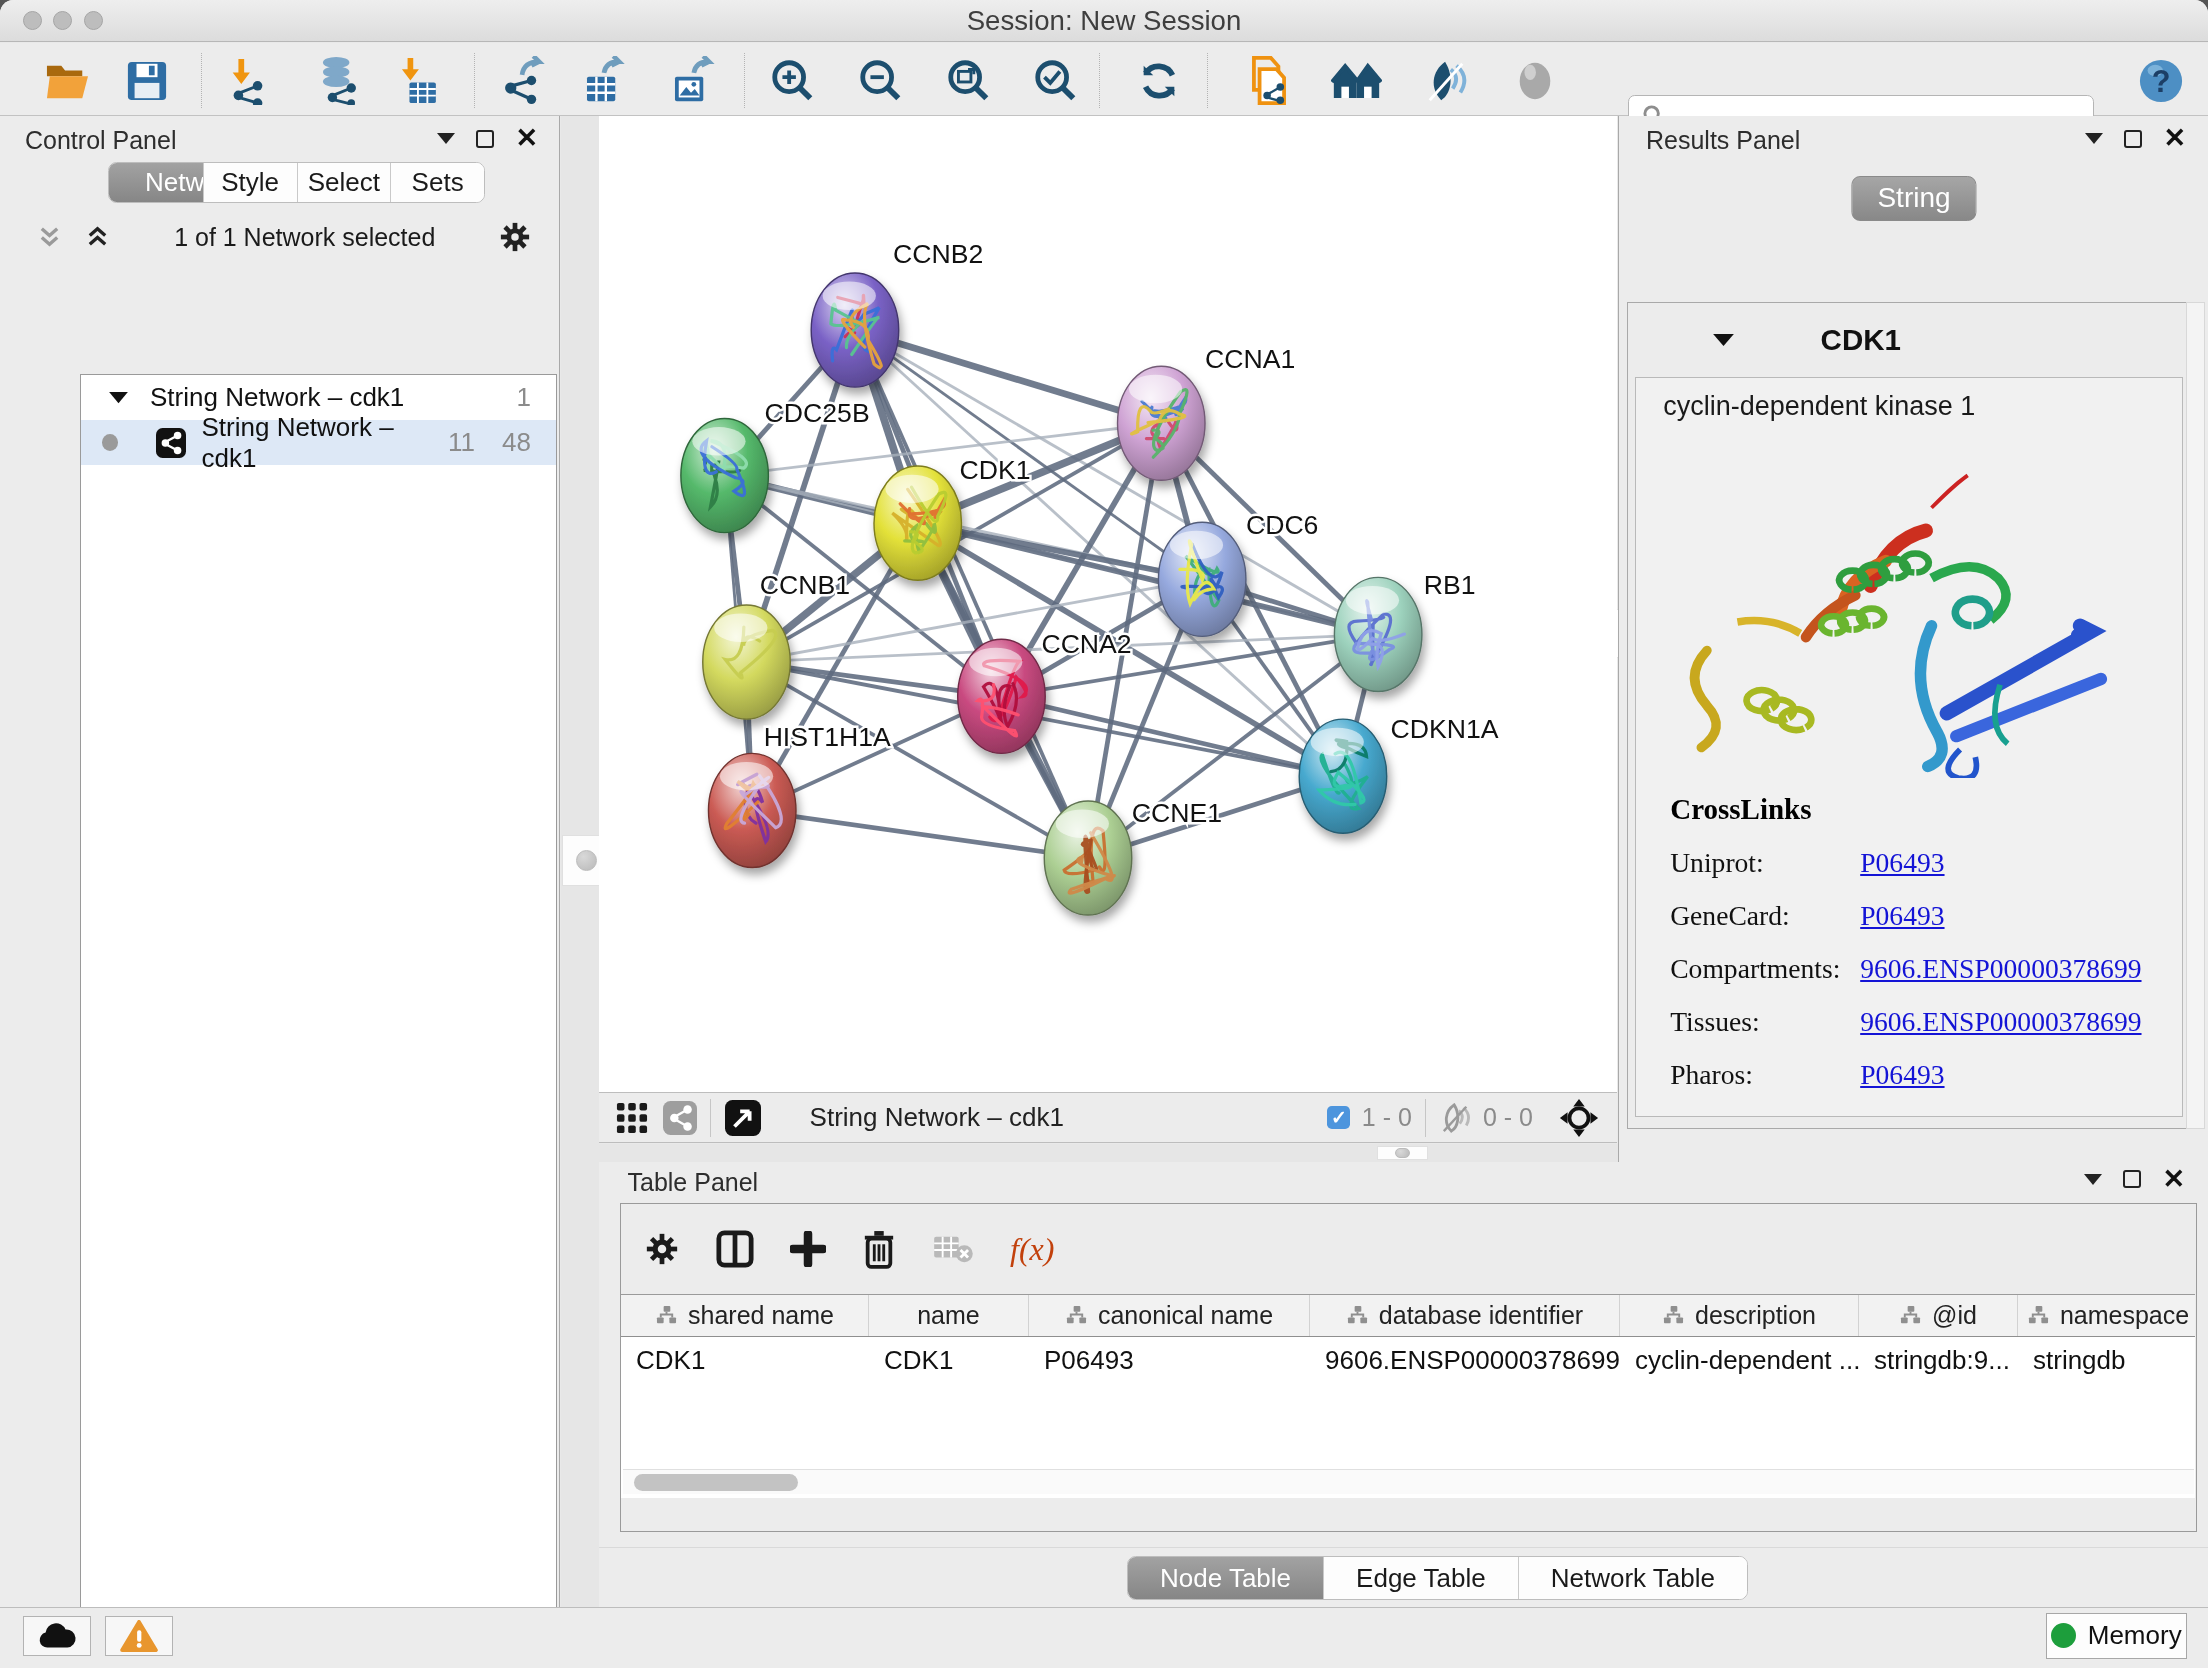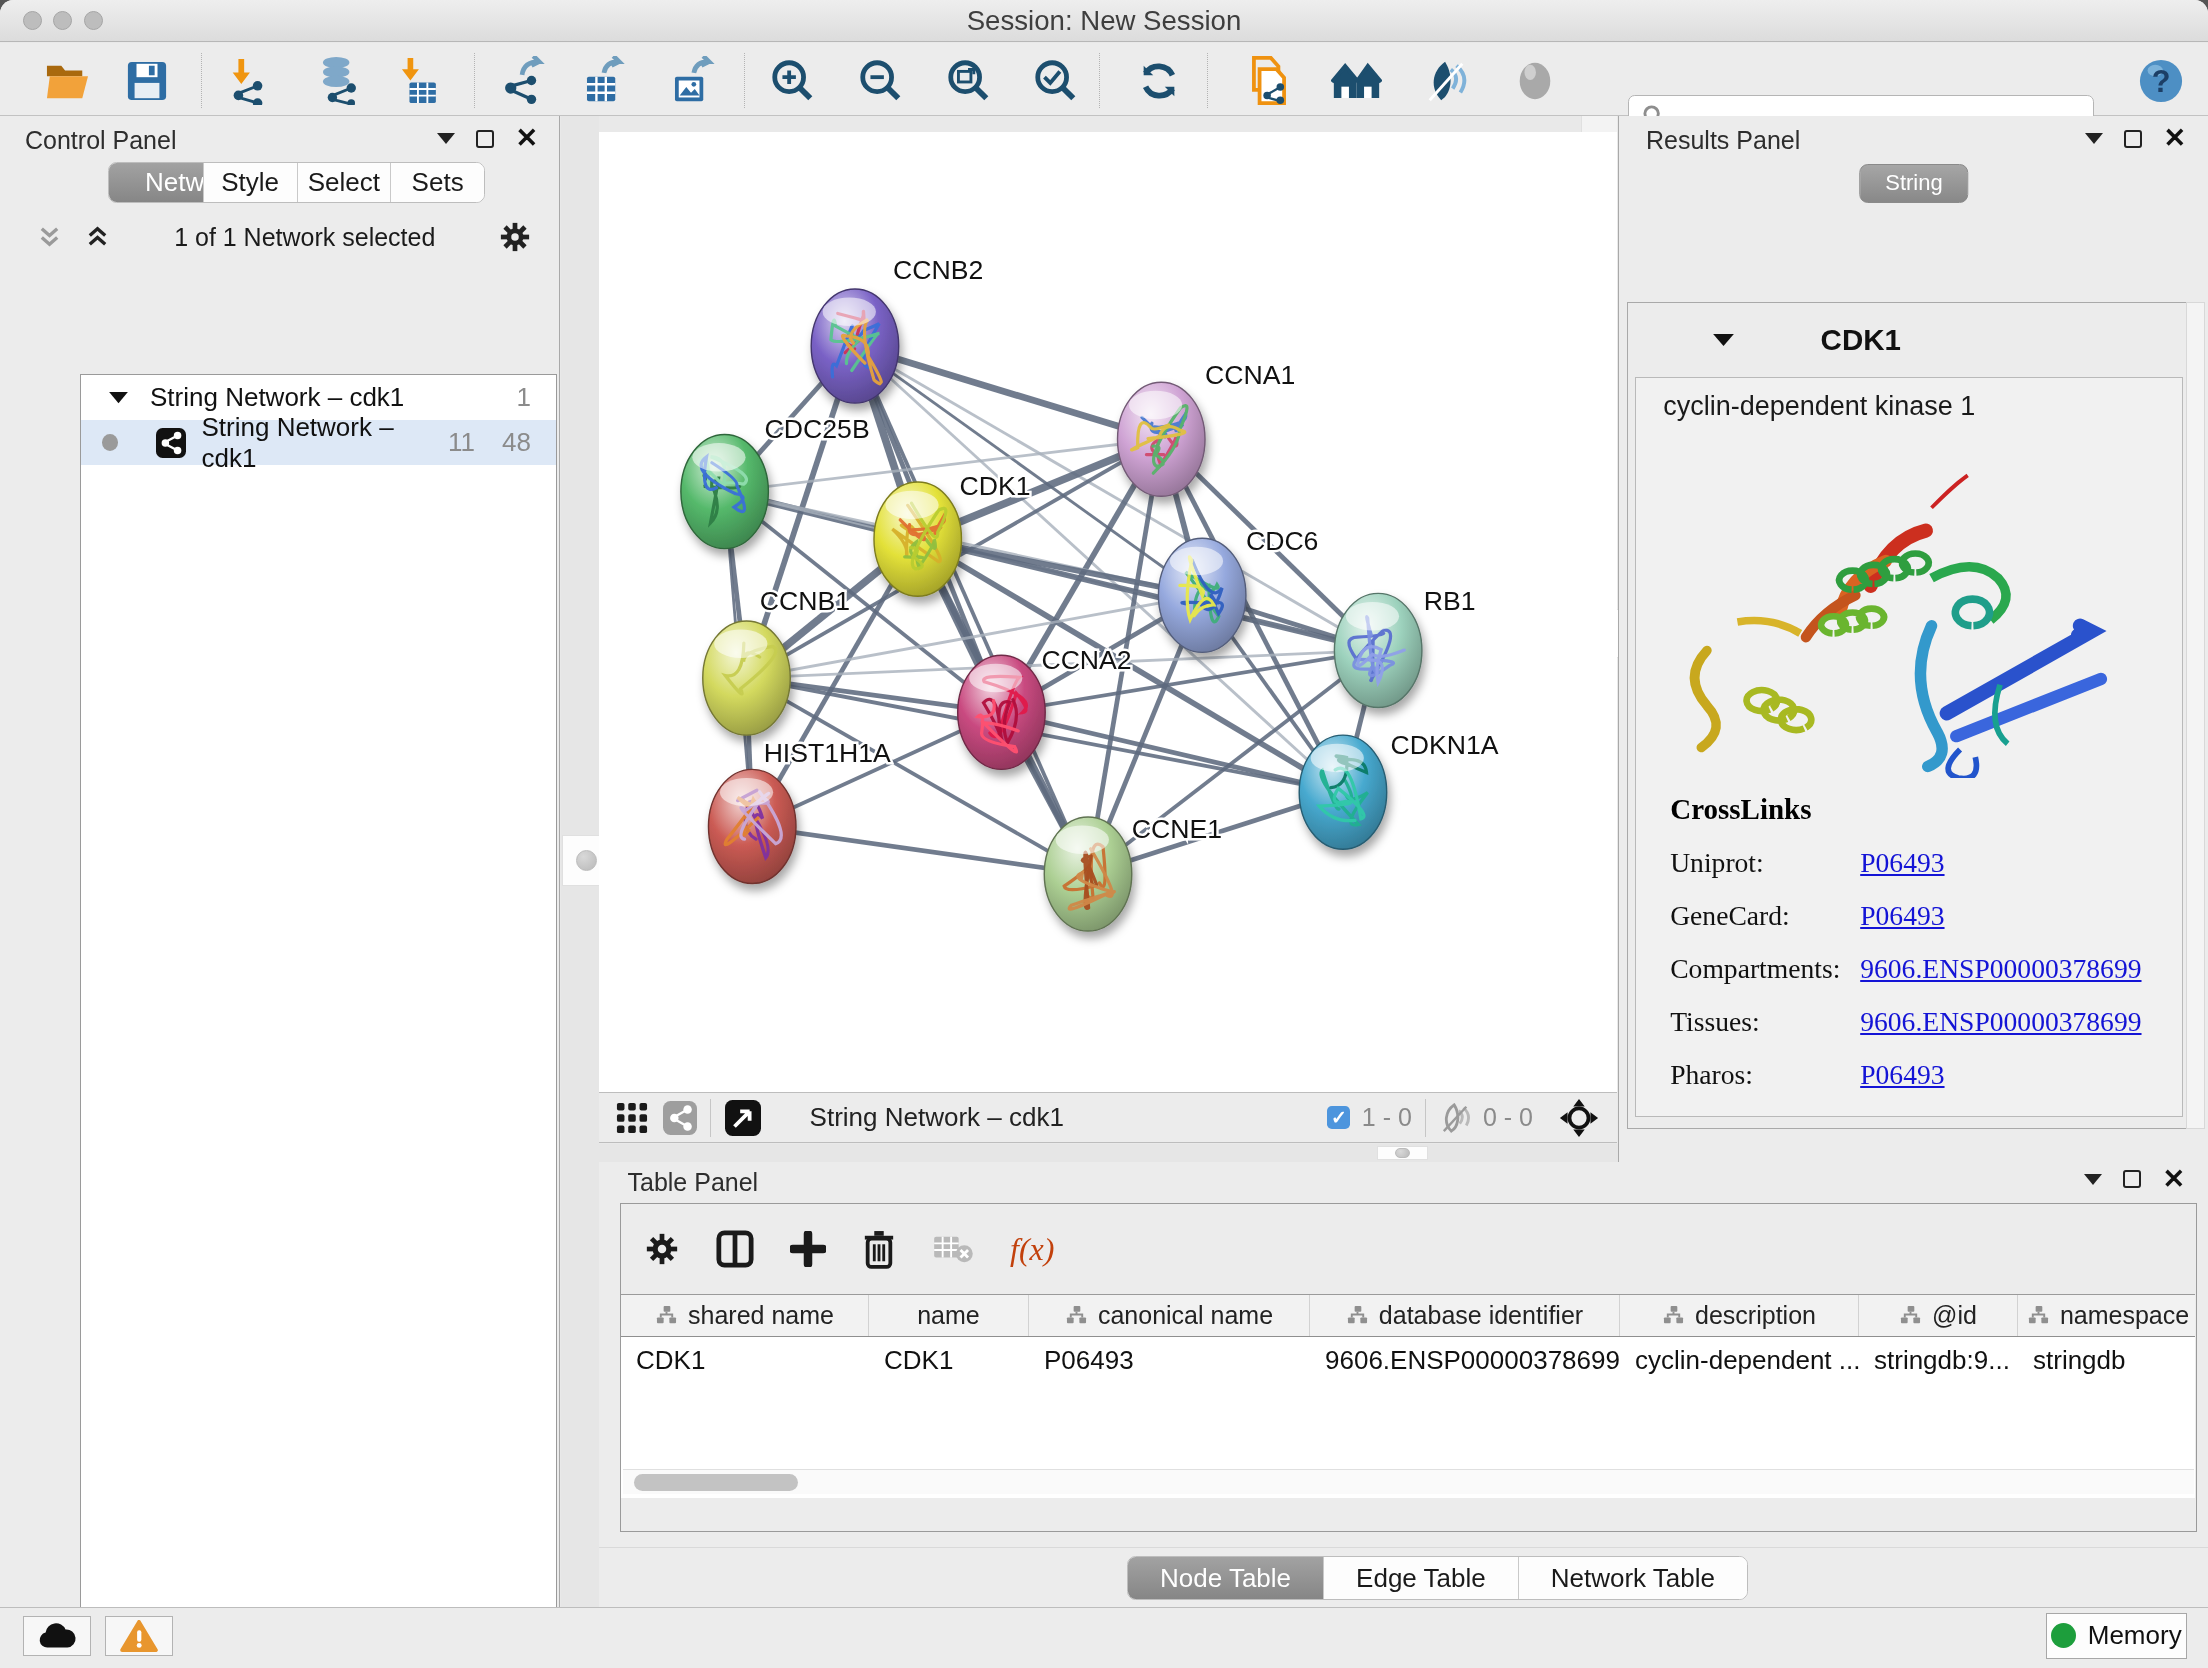--- a/index.html
+++ b/index.html
@@ -42,41 +42,41 @@
   
   .control-panel { position:absolute; left:0; top:116px; width:560px; height:1491px;
     background:#ececec; border-right:1px solid #a9a9a9; }
   .cp-treebox { position:absolute; left:80px; top:258px; width:477px; height:1314px;
     background:#fff; border:1.4px solid #9a9a9a; }
   .tree-row { position:absolute; left:0; width:100%; height:45px; display:flex; align-items:center; font-size:26px; color:#111; }
   .tree-row.sel { background:#dde8f6; }
   .tree-num { color:#8b8b8b; }
 
   
-  .net-canvas { position:absolute; left:599px; top:116px; width:1018px; height:976px; background:#ffffff;margin-top:16px; }
+  .net-canvas { position:absolute; left:599px; top:116px; width:1018px; height:976px; background:#ffffff; }
   .net-scrolltrack { position:absolute; left:1581px; top:116px; width:36px; height:976px; background:#f3f3f3; border-left:1px solid #e0e0e0; }
   .net-toolbar { position:absolute; left:599px; top:1092px; width:1018px; height:51px;
     background:#ececec; border-top:1px solid #bdbdbd; border-bottom:1px solid #bdbdbd;
     display:flex; align-items:center; }
   .nt-sep { width:0; height:38px; border-left:1px solid #c6c6c6; margin:0 13.3px; }
   .nt-title { font-size:26px; color:#222; }
   .nt-counts { font-size:25px; color:#8a8a8a; }
   .checkbox { width:23px; height:23px; background:#4d95dd; border-radius:4.8px; color:#fff;
     font-size:19px; line-height:23px; text-align:center; font-weight:bold; }
 
   
   .divider-v { position:absolute; background:#e6e6e6; }
   .knob { position:absolute; background:#fdfdfd; border:1px solid #e0e0e0; display:flex; align-items:center; justify-content:center; }
   .knob i { display:block; width:21px; height:21px; border-radius:50%;
     background:radial-gradient(circle at 35% 30%, #d9d9d9, #b9b9b9); border:1px solid #bbb; }
 
   
   .results-panel { position:absolute; left:1618px; top:116px; width:591px; height:1491px; background:#ececec; border-left:1.9px solid #a9a9a9; }
-  .rp-tab { position:absolute; left:50%; transform:translateX(-50%); top:48px;
-    background:linear-gradient(#a6a6a6,#888888); color:#fff; font-size:22px;
+  .rp-tab { position:absolute; left:50%; transform:translateX(-50%); top:60px;
+    background:linear-gradient(#a6a6a6,#888888); color:#fff; font-size:28px;
     padding:4.8px 25px 6.7px; border-radius:8.6px; border:1px solid #8a8a8a; z-index:3; }
   .rp-btnbox { position:absolute; left:7.6px; top:82px; width:572px; height:95px;
     border:1.4px solid #a9a9a9; background:#ececec; }
   .rp-btn { position:absolute; top:23px; height:48px; background:#fff; border:1px solid #b8b8b8;
     border-radius:8.6px; font-size:27px; color:#111; display:flex; align-items:center; justify-content:center; }
   .rp-entry { position:absolute; left:7.6px; top:186px; width:572px; height:827px;
     border:1.4px solid #a9a9a9; background:#ececec; }
   .rp-entry-head { position:absolute; left:0; top:0; width:100%; height:74px; display:flex; align-items:center; }
   .rp-entry-body { position:absolute; left:7.6px; top:74px; width:548px; height:740px;
     background:#f1f1f1; border:1px solid #b9b9b9; }

